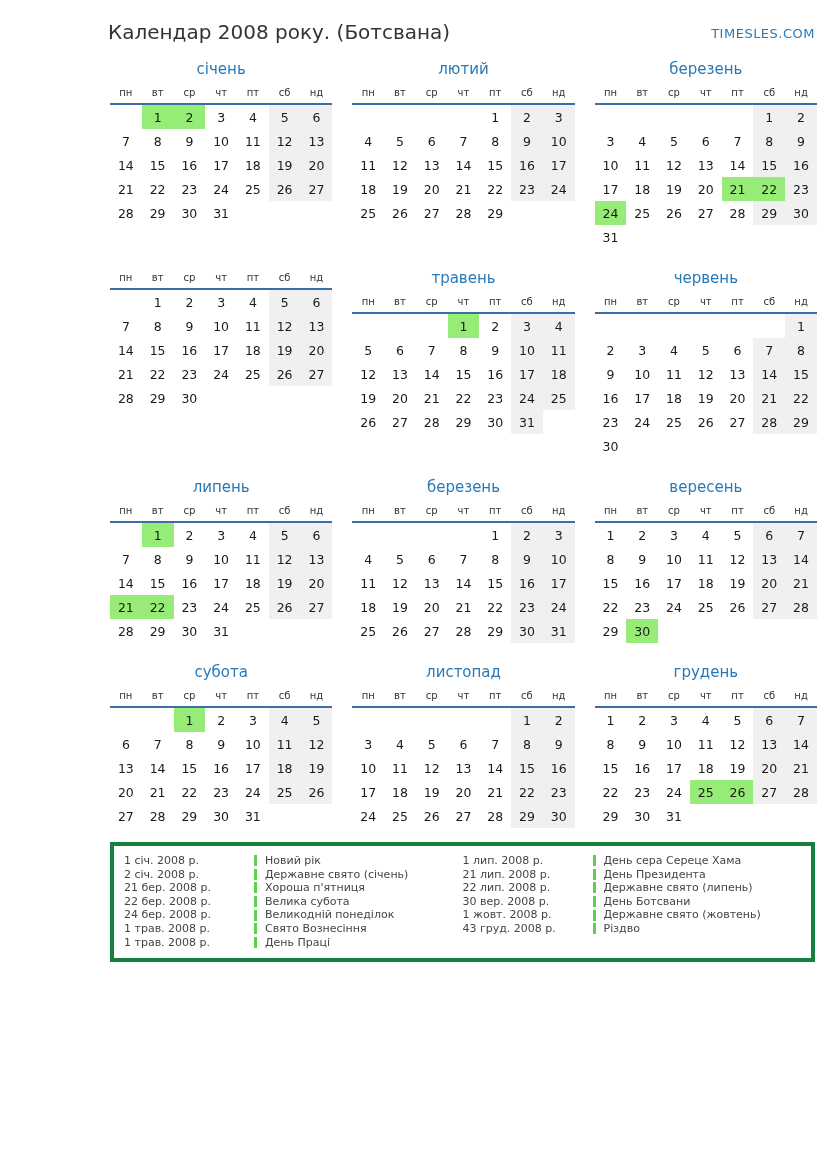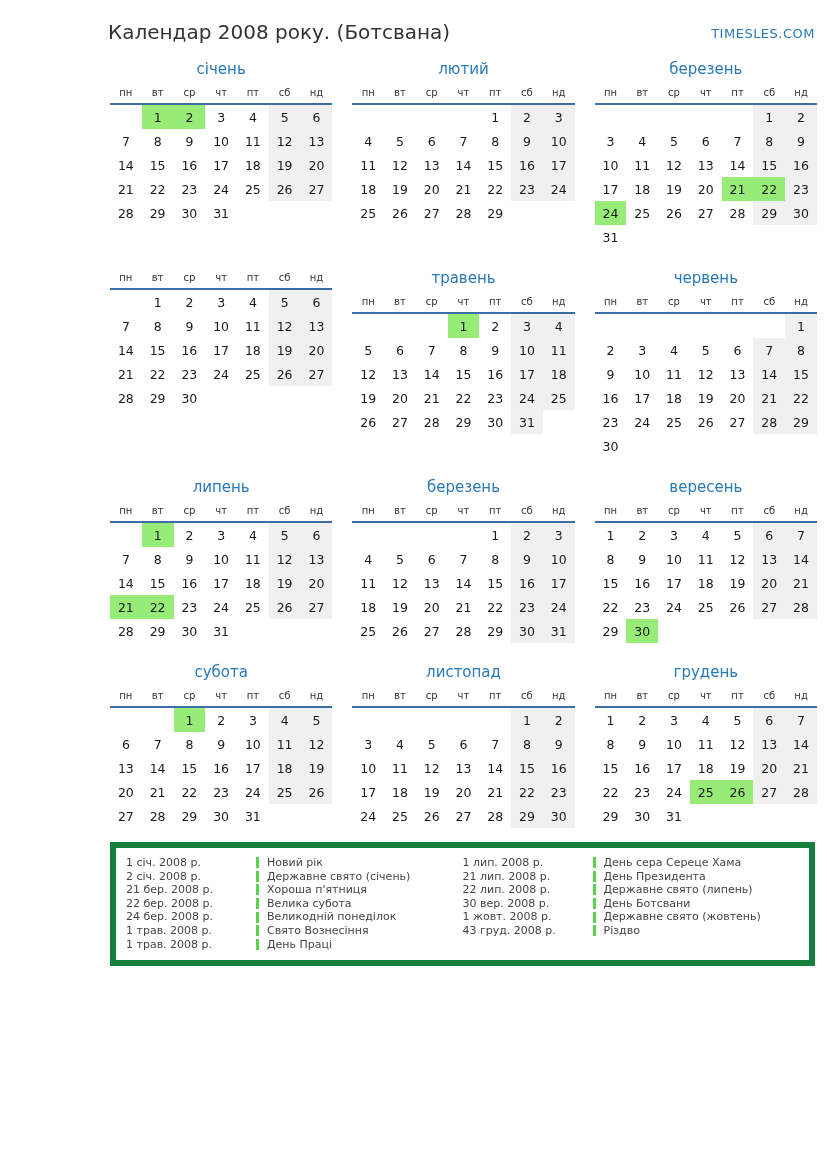--- a/index.html
+++ b/index.html
@@ -27,21 +27,21 @@
     width:32px;height:16px;font-size:10px;font-weight:normal;color:#333;
     padding:0 0 3px 0;border-bottom:2px solid #3a6ea5;text-align:center;
   }
   table.cal td{
     width:32px;height:24px;font-size:12.5px;color:#1a1a1a;text-align:center;
     padding:0;
   }
   td.we{background:#f0f0f0;}
   td.hl{background:#97ec77;}
   .legend-box{
-    margin:14px 60px 0 62px;border:6px solid #15803d;
+    margin:14px 60px 0 62px;border:4px solid #15803d;
     padding:8px 10px 9px 10px;display:flex;
   }
   .legend-col{flex:1;display:flex;flex-direction:column;}
   .lrow{display:flex;align-items:center;font-size:11px;color:#444;line-height:13.6px;}
   .ldate{width:130px;flex:none;}
   .lbar{flex:none;width:3px;height:11px;background:#5bd24b;margin-right:8px;}
   .lname{white-space:nowrap;text-align:center;}
 </style>
 </head>
 <body>

